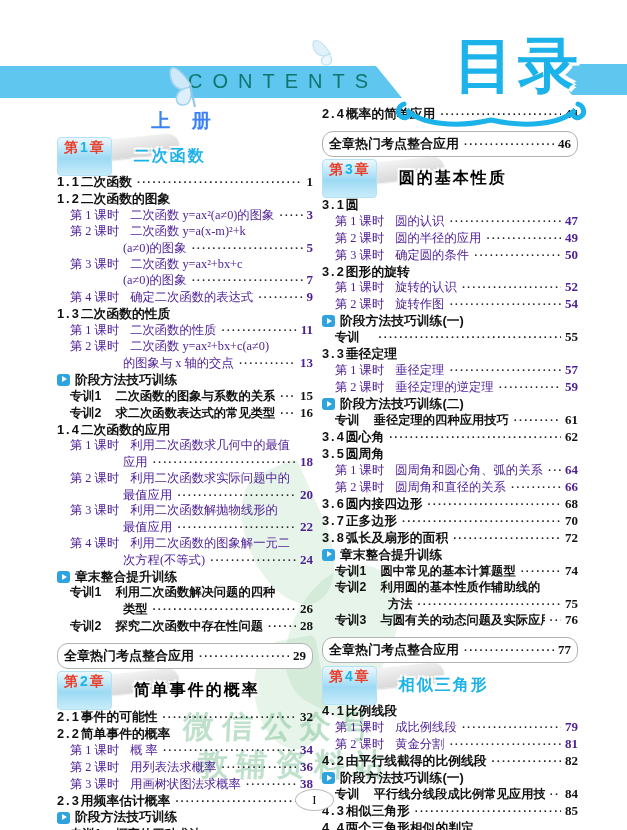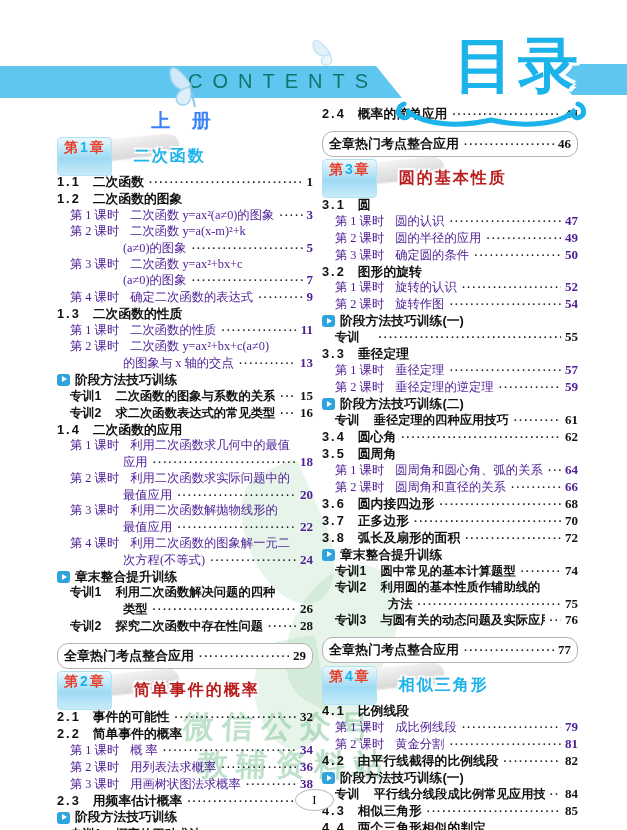--- a/index.html
+++ b/index.html
@@ -65,27 +65,27 @@
     padding:1px 6px 18px;font-weight:bold;font-size:14px;color:#e8402c;
     letter-spacing:1px;white-space:nowrap;
   }
   .chapbox .digit{color:#1cb2ea;padding:0 1px;}
   .chaptitle{
     position:relative;z-index:2;margin-left:22px;font-size:16px;font-weight:bold;
     letter-spacing:2px;white-space:nowrap;
     text-shadow:-2px -2px 0 #fff,2px -2px 0 #fff,-2px 2px 0 #fff,2px 2px 0 #fff;
   }
   .t-blue{color:#1cb2ea;}
-  .t-red{color:#b91c1c;}
+  .t-red{color:#000000;}
   
   .row{display:flex;align-items:baseline;font-size:12.3px;line-height:15.9px;}
   .row .lab{white-space:nowrap;flex:0 0 auto;}
   .row .ttl{white-space:nowrap;flex:0 1 auto;overflow:hidden;}
   .sec{font-weight:bold;font-size:12.8px;}
-  .sec .lab{margin-right:12px;letter-spacing:2px;}
+  .sec .lab{letter-spacing:2px;}
   .les{padding-left:13px;font-family:"Liberation Serif",serif;color:#4c1d95;}
   .les .lab{margin-right:11px;}
   .spe{padding-left:13px;font-weight:bold;}
   .spe .lab{margin-right:14px;}
   .ind1.les,.ind1.spe{padding-left:66px;}
   .train{display:flex;align-items:center;font-weight:bold;font-size:12.8px;line-height:16.2px;}
   .play{
     width:13px;height:12px;background:#2ea3dd;border-radius:3px;
     margin-right:5px;position:relative;flex:0 0 auto;
   }

